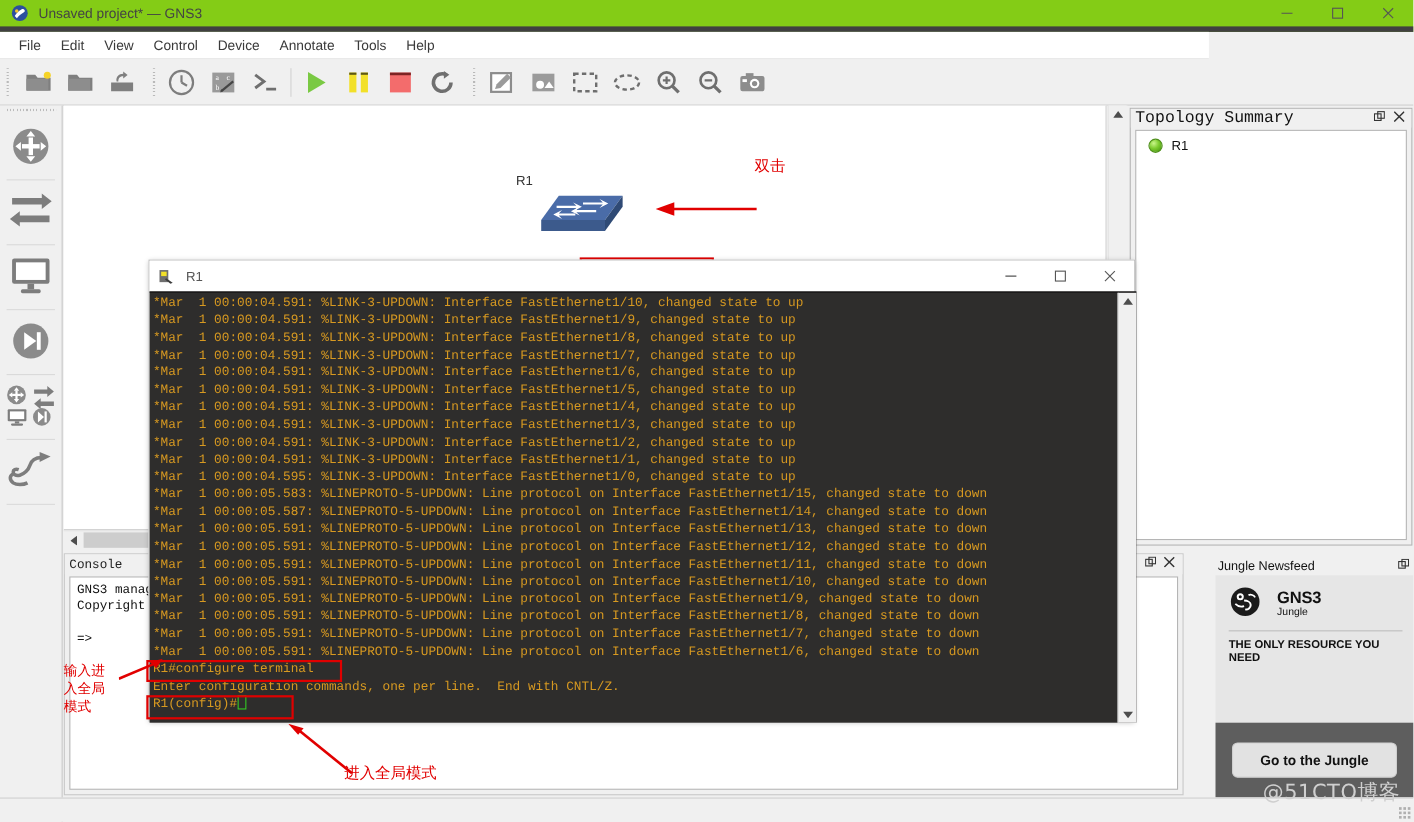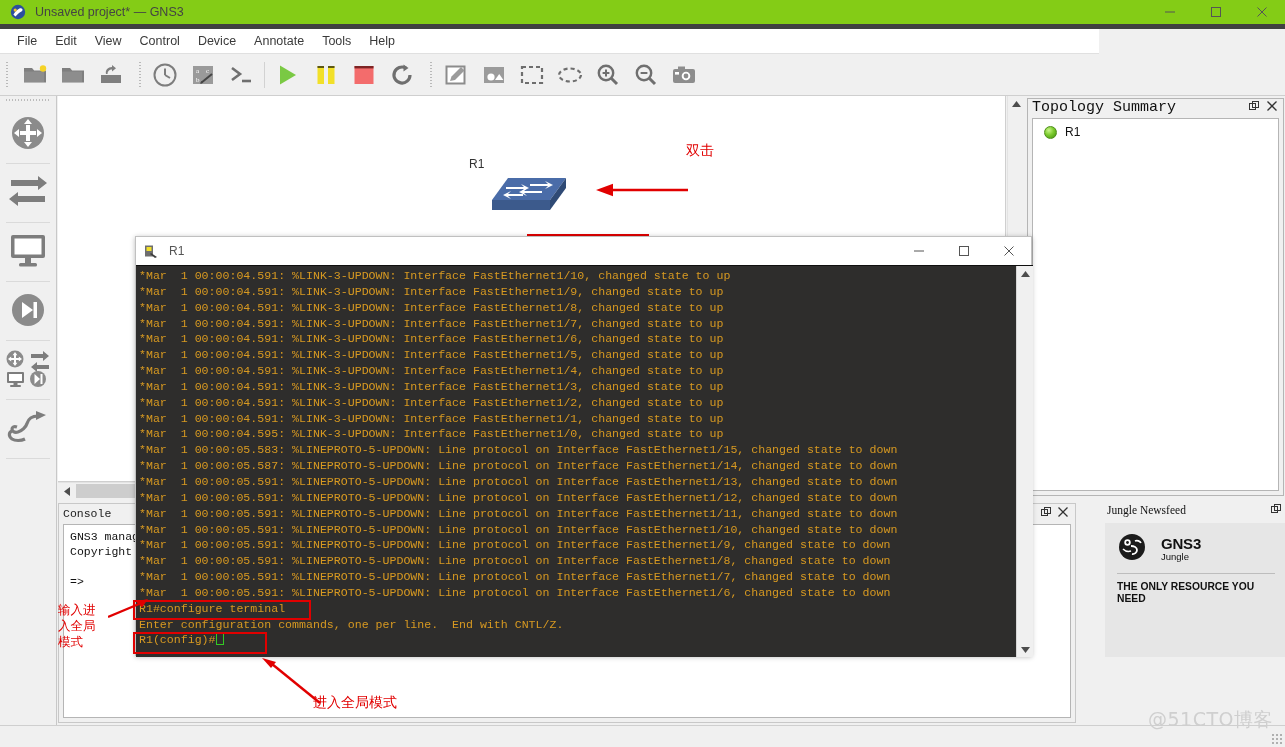--- a/index.html
+++ b/index.html
@@ -103,22 +103,22 @@
   .panel-body { position:absolute; left:4px; top:19px; right:4px; bottom:4px;
                 background:#fff; border:1px solid #b5b5b5; padding:6px 5px; }
   .topo-item { display:flex; align-items:center; gap:8px; padding-left:6px; font-size:12px; color:#111; }
   .led { width:13px; height:13px; border-radius:50%;
          background:radial-gradient(circle at 35% 30%, #c9f58a 0%, #7ccb2e 45%, #3f8d0d 100%);
          border:1px solid #4e8f1a; }
 
   
   .news-panel { position:absolute; left:1105px; top:504px; width:180px; height:222px;
                 background:#f0f0f0; }
-  .news-head { height:17px; display:flex; align-items:flex-start;
-               font-family:Liberation Serif, serif; font-size:11.5px; color:#111; padding-left:2px; }
+  .news-head { height:17px; display:flex; align-items:flex-end;
+               font-family:Liberation Sans, sans-serif; font-size:11.5px; color:#111; padding-left:2px; }
   .news-body { position:absolute; left:0; top:19px; right:0; height:134px; background:#e6e6e6; padding:10px 10px 0 12px; }
   .gns3-logo-row { display:flex; align-items:center; gap:14px; }
   .gns3-word { font-weight:bold; font-size:15px; color:#111; line-height:15px; letter-spacing:-0.2px; }
   .gns3-sub { font-size:9.5px; color:#111; line-height:11px; }
   .news-rule { height:1px; background:#bdbdbd; margin:9px 0 7px; }
   .news-head2 { font-weight:bold; font-size:10.3px; color:#111; line-height:12px; }
   .news-text { font-size:10.3px; color:#222; line-height:12.5px; margin-top:3px; }
   .news-footer { position:absolute; left:0; top:153px; right:0; height:68px; background:#5e5e5e;
                  display:flex; align-items:center; justify-content:center; }
   .jungle-btn { width:150px; height:32px; border-radius:5px; background:#e2e2e2; border:1px solid #cfcfcf;
@@ -531,20 +531,23 @@
           </svg>
         </span>
         <span>
           <div class="gns3-word">GNS3</div>
           <div class="gns3-sub">Jungle</div>
         </span>
       </div>
       <div class="news-rule"></div>
       <div class="news-head2">THE ONLY RESOURCE YOU NEED</div>
     </div>
+    <div class="news-footer">
+      <div class="jungle-btn">Go to the Jungle</div>
+    </div>
   </div>
 
   <div class="term-win">
     <div class="term-title">
       <span class="ticon">
         <svg width="15" height="15" viewBox="0 0 15 15">
           <rect x="1" y="1.5" width="8" height="11" fill="#6e6e6e"></rect>
           <rect x="2.5" y="3" width="5" height="4" fill="#f2e029"></rect>
           <path d="M7 9l6 4-2 1-5-4z" fill="#3c3c3c"></path>
         </svg>

